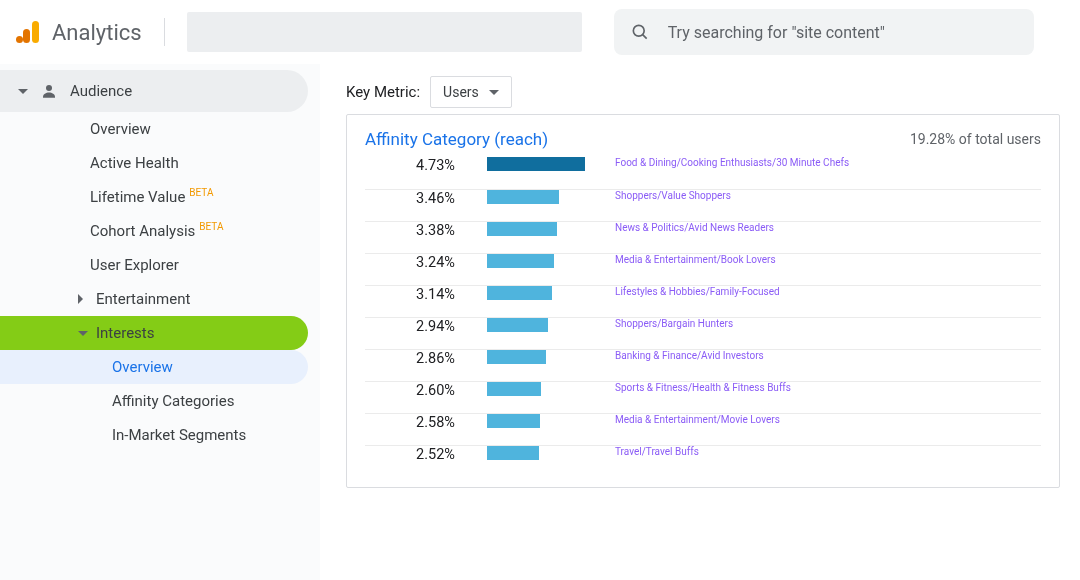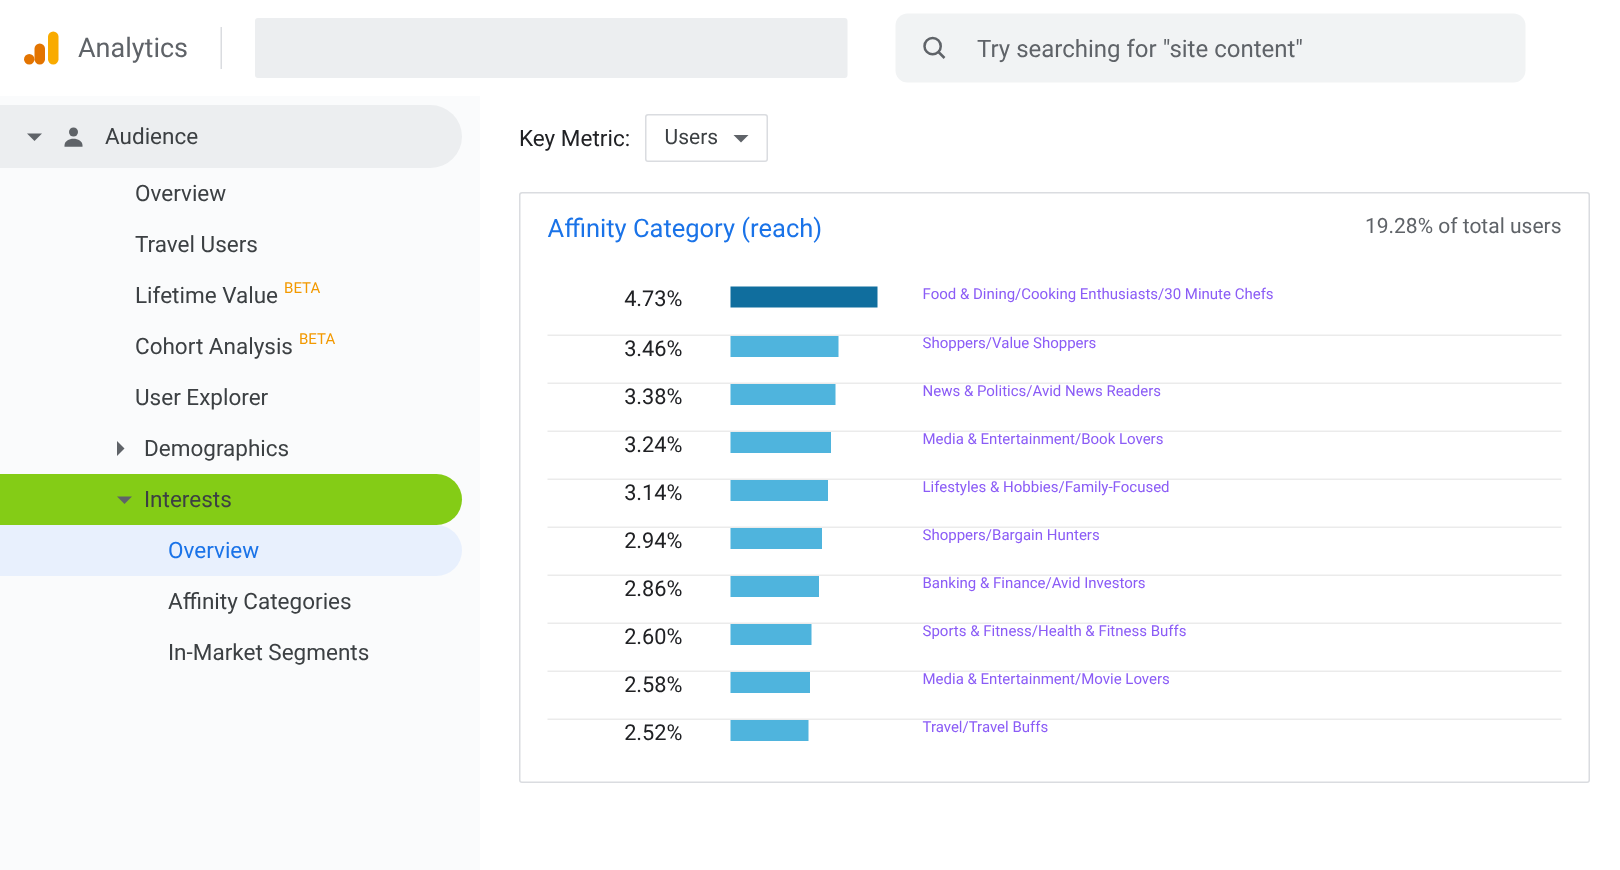--- a/index.html
+++ b/index.html
@@ -1,20 +1,20 @@
 <!DOCTYPE html>
 <html><head>
 <meta charset="utf-8">
 <style>
 *{box-sizing:border-box;margin:0;padding:0}
 body{font-family:Roboto,Arial,sans-serif;font-size:14px;color:#3c4043;background:#fff;width:1080px;height:580px;overflow:hidden}
 .header{display:flex;align-items:center;height:64px;padding:0 16px;gap:12px}
 .logo{display:flex;align-items:center;gap:10px}
 .logo-icon{width:26px;height:26px;position:relative}
-.brand{font-size:18px;color:#5f6368;font-weight:400}
+.brand{font-size:22px;color:#5f6368;font-weight:400}
 .vbar{width:1px;height:28px;background:#dadce0;margin:0 10px}
 .ghost-box{height:40px;background:#eceef0;border-radius:2px}
 .ghost-box.w1{width:395px}
 .search-box{display:flex;align-items:center;background:#f1f3f4;border-radius:8px;height:46px;padding:0 16px;flex:1;margin-left:20px;max-width:420px}
 .search-icon{color:#5f6368;margin-right:18px;display:flex}
 .search-ph{font-size:16px;color:#5f6368}
 .layout{display:flex;height:calc(100% - 64px)}
 .sidebar{width:320px;background:#fafbfc;padding-top:6px}
 .nav-section{display:flex;align-items:center;height:42px;padding:0 18px;background:#eceef0;border-radius:0 24px 24px 0;margin-right:12px;gap:12px}
 .caret{width:0;height:0;border-left:5px solid transparent;border-right:5px solid transparent;border-top:5px solid #5f6368}
@@ -23,25 +23,25 @@
 .sect-label{font-size:15px;color:#3c4043}
 .nav-item{display:flex;align-items:center;height:34px;padding-left:90px;font-size:15px;color:#3c4043;cursor:pointer;margin-right:12px;border-radius:0 18px 18px 0}
 .nav-item.lvl2{padding-left:76px}
 .nav-item.lvl3{padding-left:112px}
 .nav-item.selected{background:#84cc16}
 .nav-item.active-sub{background:#e8f0fd;color:#1a73e8}
 .nav-item .badge{font-size:10px;font-weight:400;color:#f29900;margin-left:4px;position:relative;top:-5px}
 .nav-item .pre-caret{position:absolute;left:78px}
 .nav-item.caret-row{position:relative}
 .main{flex:1;padding:12px 20px 0 26px}
-.key-metric{display:flex;align-items:center;gap:10px;margin-bottom:20px}
+.key-metric{display:flex;align-items:center;gap:10px;margin-bottom:6px}
 .km-label{font-size:15px;color:#202124}
 .km-select{display:flex;align-items:center;gap:10px;border:1px solid #dadce0;border-radius:2px;height:32px;padding:0 12px;font-size:14px;color:#3c4043;cursor:pointer}
 .card{border:1px solid #dadce0;border-radius:2px;padding:14px 18px 10px}
-.card-head{display:flex;justify-content:space-between;margin-bottom:28px}
+.card-head{display:flex;justify-content:space-between;align-items:center;margin-bottom:8px}
 .card-title{font-size:17px;color:#1a73e8}
 .card-sub{font-size:14px;color:#5f6368}
 .row{display:flex;align-items:flex-start;height:32px;border-top:1px solid #ebebeb}
 .row:first-of-type{border-top:none}
 .pct{width:90px;text-align:right;font-size:14.5px;color:#202124}
 .bar-cell{width:150px;padding-left:32px}
 .bar{height:14px;background:#4fb4dd}
 .bar.dark{background:#106e9e}
 .lbl{font-size:10px;color:#8b5cf6;padding-left:10px}
 </style>
@@ -80,36 +80,36 @@
           <circle cx="12" cy="8" r="4"></circle>
           <path d="M4 20c0-4 4-6 8-6s8 2 8 6v1H4z"></path>
         </svg>
       <span class="sect-label">Audience</span>
     </div>
 
     <div class="nav-item">
         <span>Overview</span>
       </div>
     <div class="nav-item">
-        <span>Travel Users</span>
+        <span>Active Health</span>
       </div>
     <div class="nav-item">
         <span>Lifetime Value</span>
         <span class="badge">BETA</span>
       </div>
     <div class="nav-item">
         <span>Cohort Analysis</span>
         <span class="badge">BETA</span>
       </div>
     <div class="nav-item">
         <span>User Explorer</span>
       </div>
     <div class="nav-item lvl2 caret-row">
         <span class="pre-caret caret-right"></span>
-        <span style="padding-left:20px">Demographics</span>
+        <span style="padding-left:20px">Entertainment</span>
       </div>
     <div class="nav-item lvl2 caret-row selected">
         <span class="pre-caret caret"></span>
         <span style="padding-left:20px">Interests</span>
       </div>
 
     <div class="nav-item lvl3 active-sub">
         <span>Overview</span>
       </div>
     <div class="nav-item lvl3">

